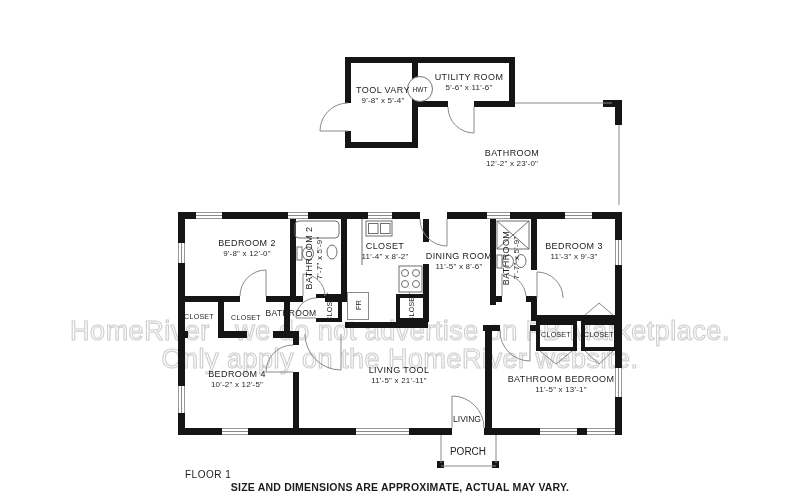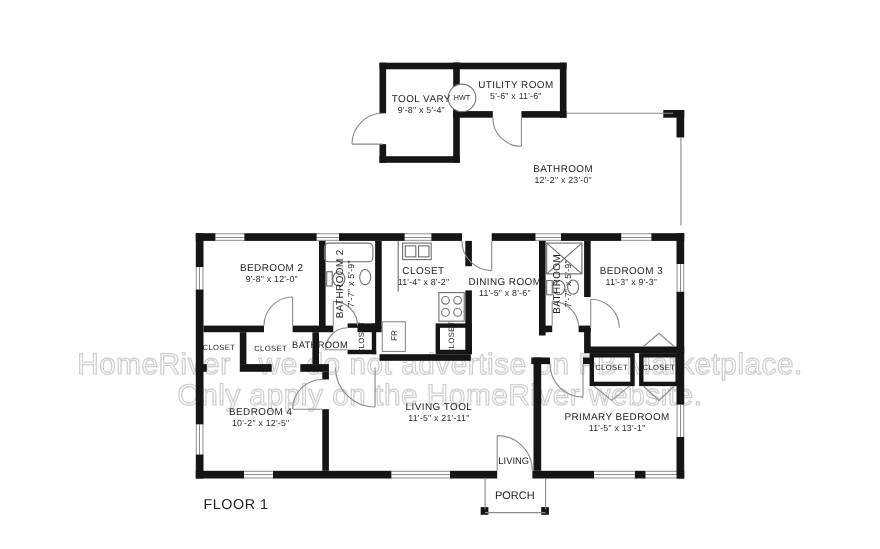--- a/index.html
+++ b/index.html
@@ -11,38 +11,39 @@
   .winv{position:absolute;width:7px;box-sizing:border-box;border-left:1px solid #999;border-right:1px solid #999;
         background:linear-gradient(to right,#fff 0 2px,#8a8a8a 2px 3px,#fff 3px);z-index:1;}
   .box4{position:absolute;border:4px solid #151515;box-sizing:border-box;z-index:1;}
   .thin{position:absolute;border:1px solid #8a8a8a;box-sizing:border-box;z-index:1;}
   .rl{position:absolute;transform:translateX(-50%);text-align:center;white-space:nowrap;z-index:3;}
   .rot{position:absolute;transform:translate(-50%,-50%) rotate(-90deg);text-align:center;white-space:nowrap;z-index:3;}
   .nm{font-size:9px;letter-spacing:.4px;}
   .dm{font-size:8px;letter-spacing:.2px;margin-top:1px;color:#2a2a2a;}
   .sm{font-size:7px;letter-spacing:.3px;}
   .title{position:absolute;left:50%;top:4px;transform:translateX(-50%);font-size:10px;color:#333;z-index:3;}
-  .floor{position:absolute;left:185px;top:451px;font-size:13px;letter-spacing:.5px;z-index:3;}
+  .floor{position:absolute;left:185px;top:469px;font-size:10px;letter-spacing:.5px;z-index:3;}
   .disc{position:absolute;left:50%;top:481px;transform:translateX(-50%);font-size:10.5px;font-weight:bold;
         letter-spacing:.2px;z-index:3;}
   .wm{position:absolute;left:50%;transform:translateX(-50%);font-size:27px;letter-spacing:.5px;white-space:nowrap;
       color:#fff;-webkit-text-stroke:1.1px #cfcfcf;text-shadow:0 0 1px #d8d8d8;z-index:0;}
   .hwt{position:absolute;left:407px;top:76px;width:24px;height:24px;border:1px solid #777;border-radius:50%;
        background:#fff;z-index:2;display:flex;align-items:center;justify-content:center;font-size:6.5px;}
   svg.lines{position:absolute;left:0;top:0;z-index:2;}
 </style>
 </head>
 <body>
 
 <div id="canvas">
 
   <div class="wm" style="top:316px;">HomeRiver - we do not advertise on FB Marketplace.</div>
   <div class="wm" style="top:344px;">Only apply on the HomeRiver website.</div>
 
   <div class="floor">FLOOR 1</div>
+  <div class="disc">SIZE AND DIMENSIONS ARE APPROXIMATE, ACTUAL MAY VARY.</div>
 
   <div class="w" style="left:345px;top:57px;width:73px;height:6px"></div>
   <div class="w" style="left:345px;top:57px;width:6px;height:46px"></div>
   <div class="w" style="left:345px;top:131px;width:6px;height:17px"></div>
   <div class="w" style="left:345px;top:142px;width:73px;height:6px"></div>
   <div class="w" style="left:412px;top:57px;width:6px;height:91px"></div>
 
   <div class="w" style="left:412px;top:57px;width:103px;height:6px"></div>
   <div class="w" style="left:509px;top:57px;width:6px;height:50px"></div>
   <div class="w" style="left:412px;top:101px;width:36px;height:6px"></div>
@@ -213,21 +214,21 @@
   </div>
   <div class="rl" style="left:237px;top:369px">
     <div class="nm">BEDROOM 4</div>
     <div class="dm">10'-2" x 12'-5"</div>
   </div>
   <div class="rl" style="left:399px;top:365px">
     <div class="nm">LIVING TOOL</div>
     <div class="dm">11'-5" x 21'-11"</div>
   </div>
   <div class="rl" style="left:561px;top:374px">
-    <div class="nm">PRIMARY BEDROOM</div>
+    <div class="nm">BATHROOM BEDROOM</div>
     <div class="dm">11'-5" x 13'-1"</div>
   </div>
   <div class="rl" style="left:291px;top:308px;font-size:8.5px;letter-spacing:.3px">BATHROOM</div>
   <div class="rl" style="left:467px;top:414px;font-size:8.5px">LIVING</div>
   <div class="rl" style="left:468px;top:446px;font-size:10px">PORCH</div>
 
   <div class="rl sm" style="left:199px;top:313px">CLOSET</div>
   <div class="rl sm" style="left:246px;top:314px">CLOSET</div>
   <div class="rot sm" style="left:329px;top:307px">CLOSET</div>
   <div class="rot sm" style="left:411px;top:307px">CLOSET</div>

